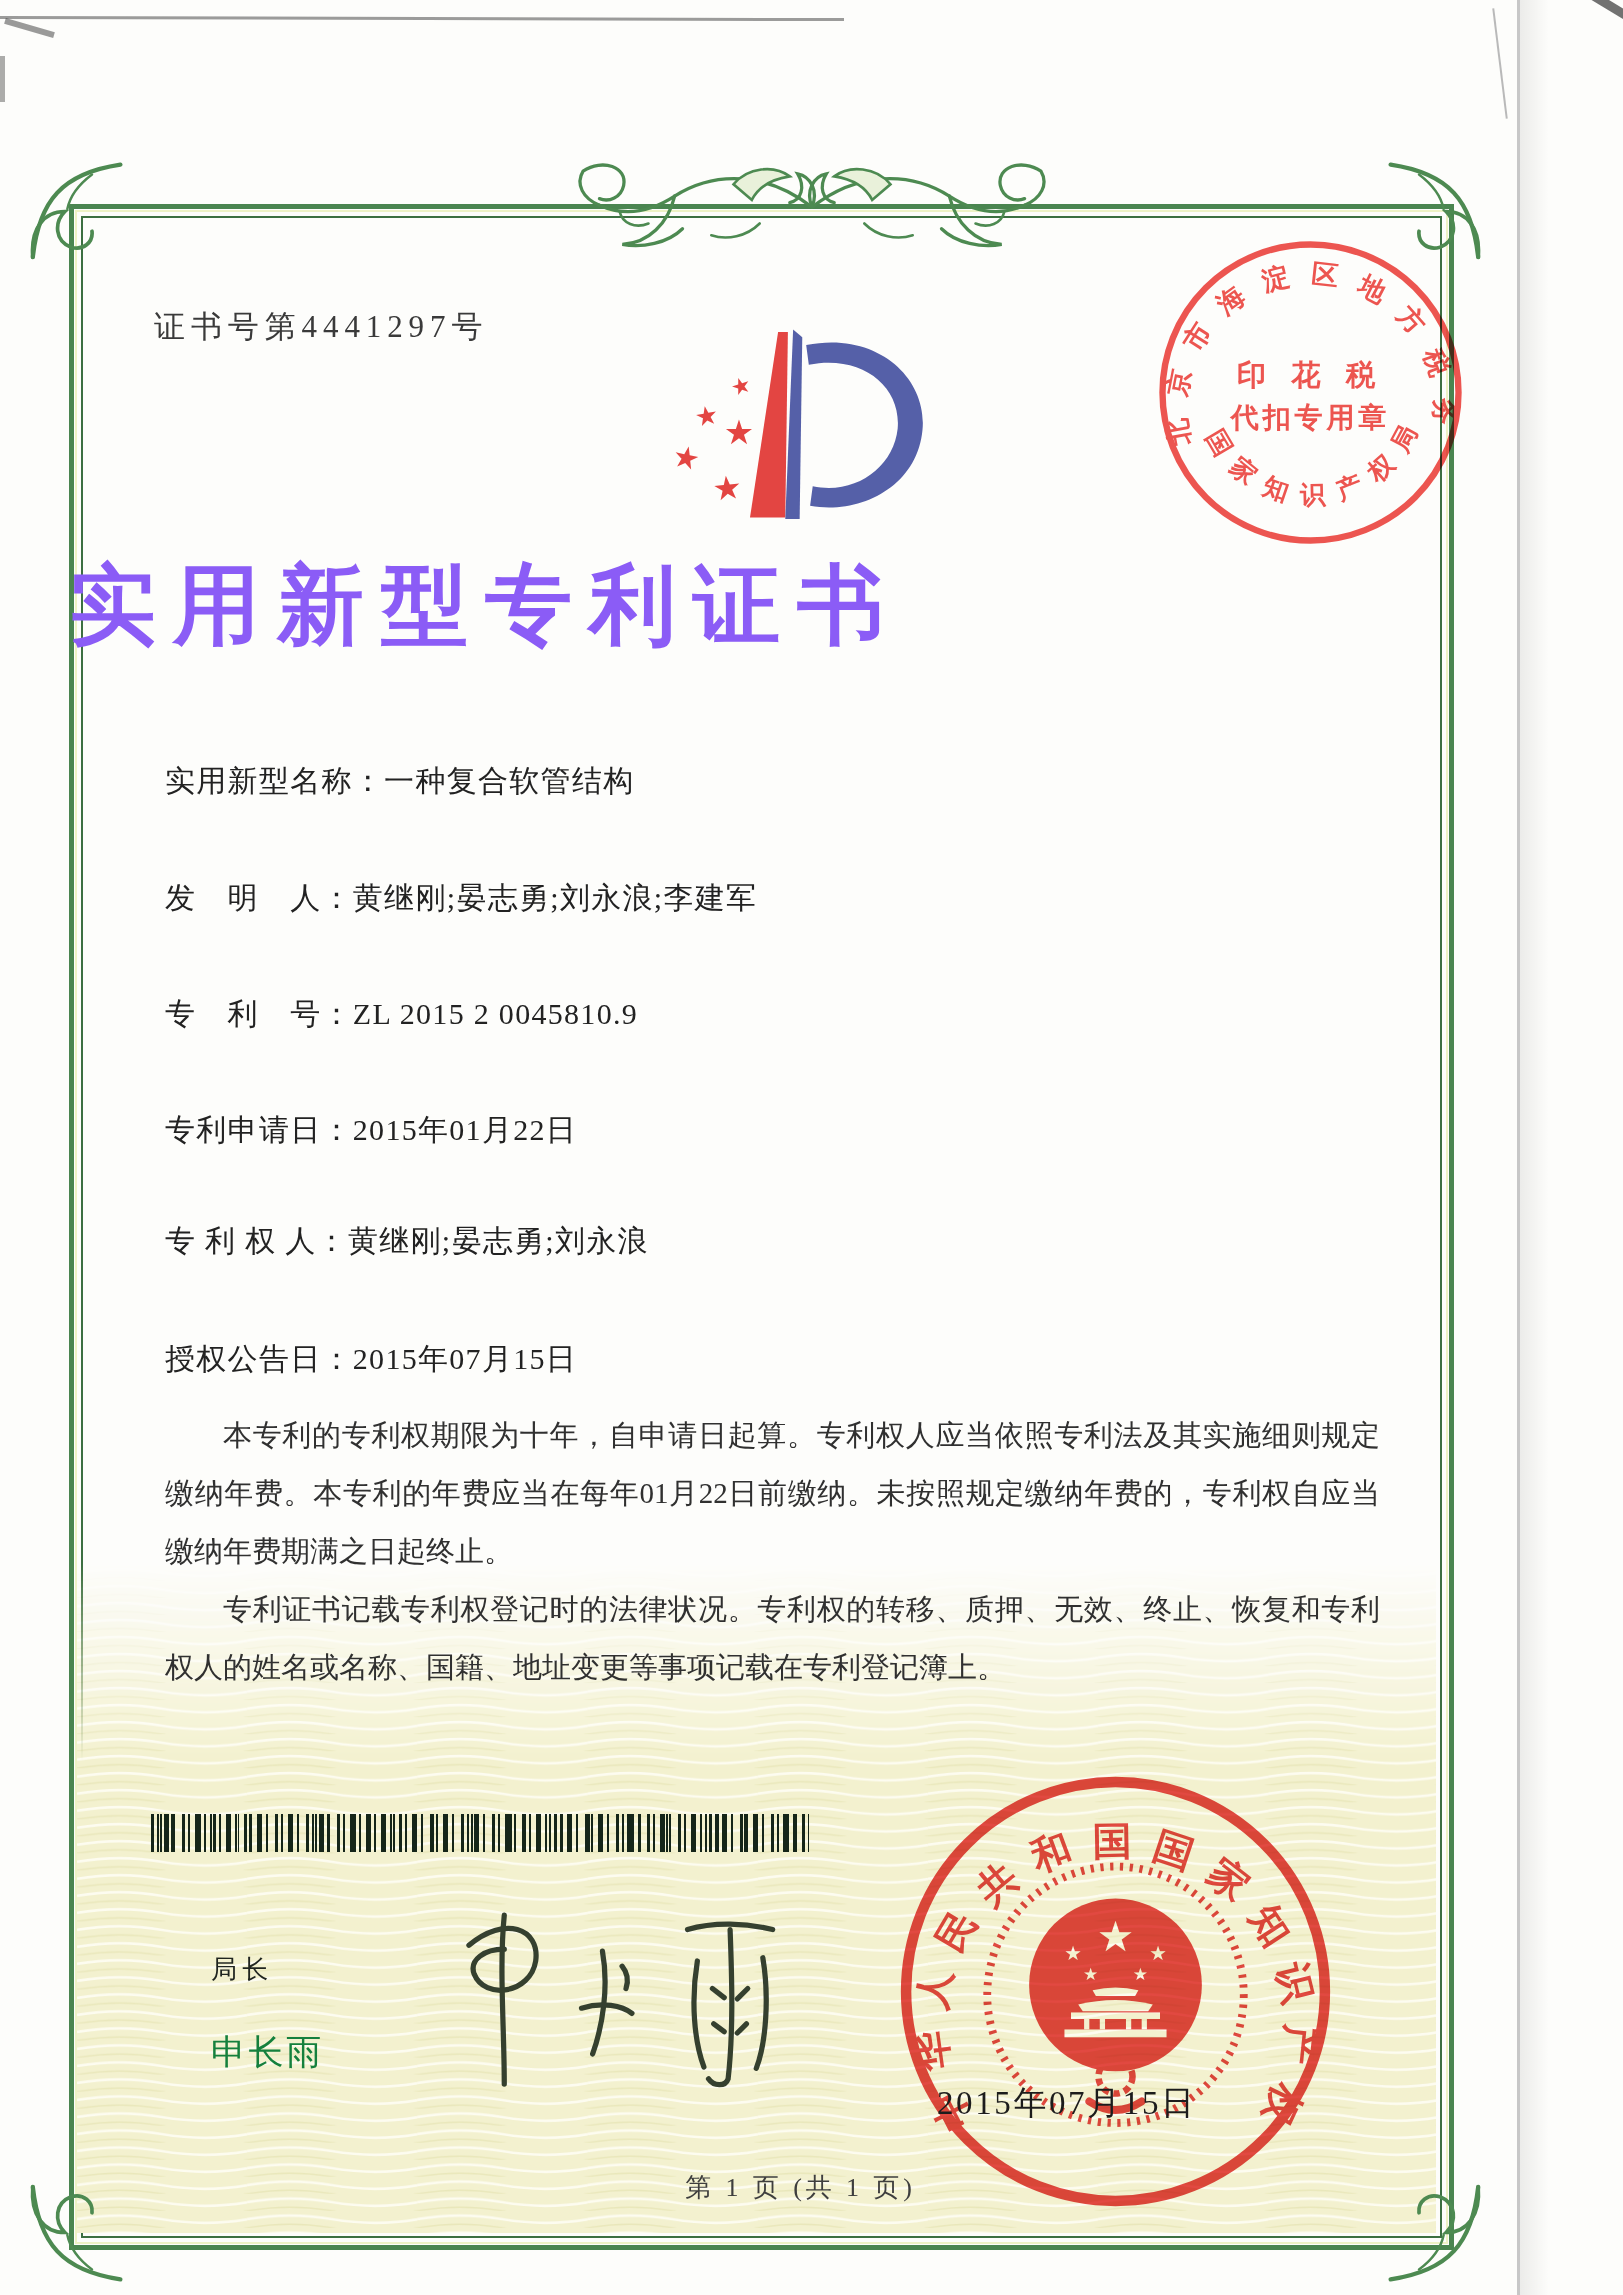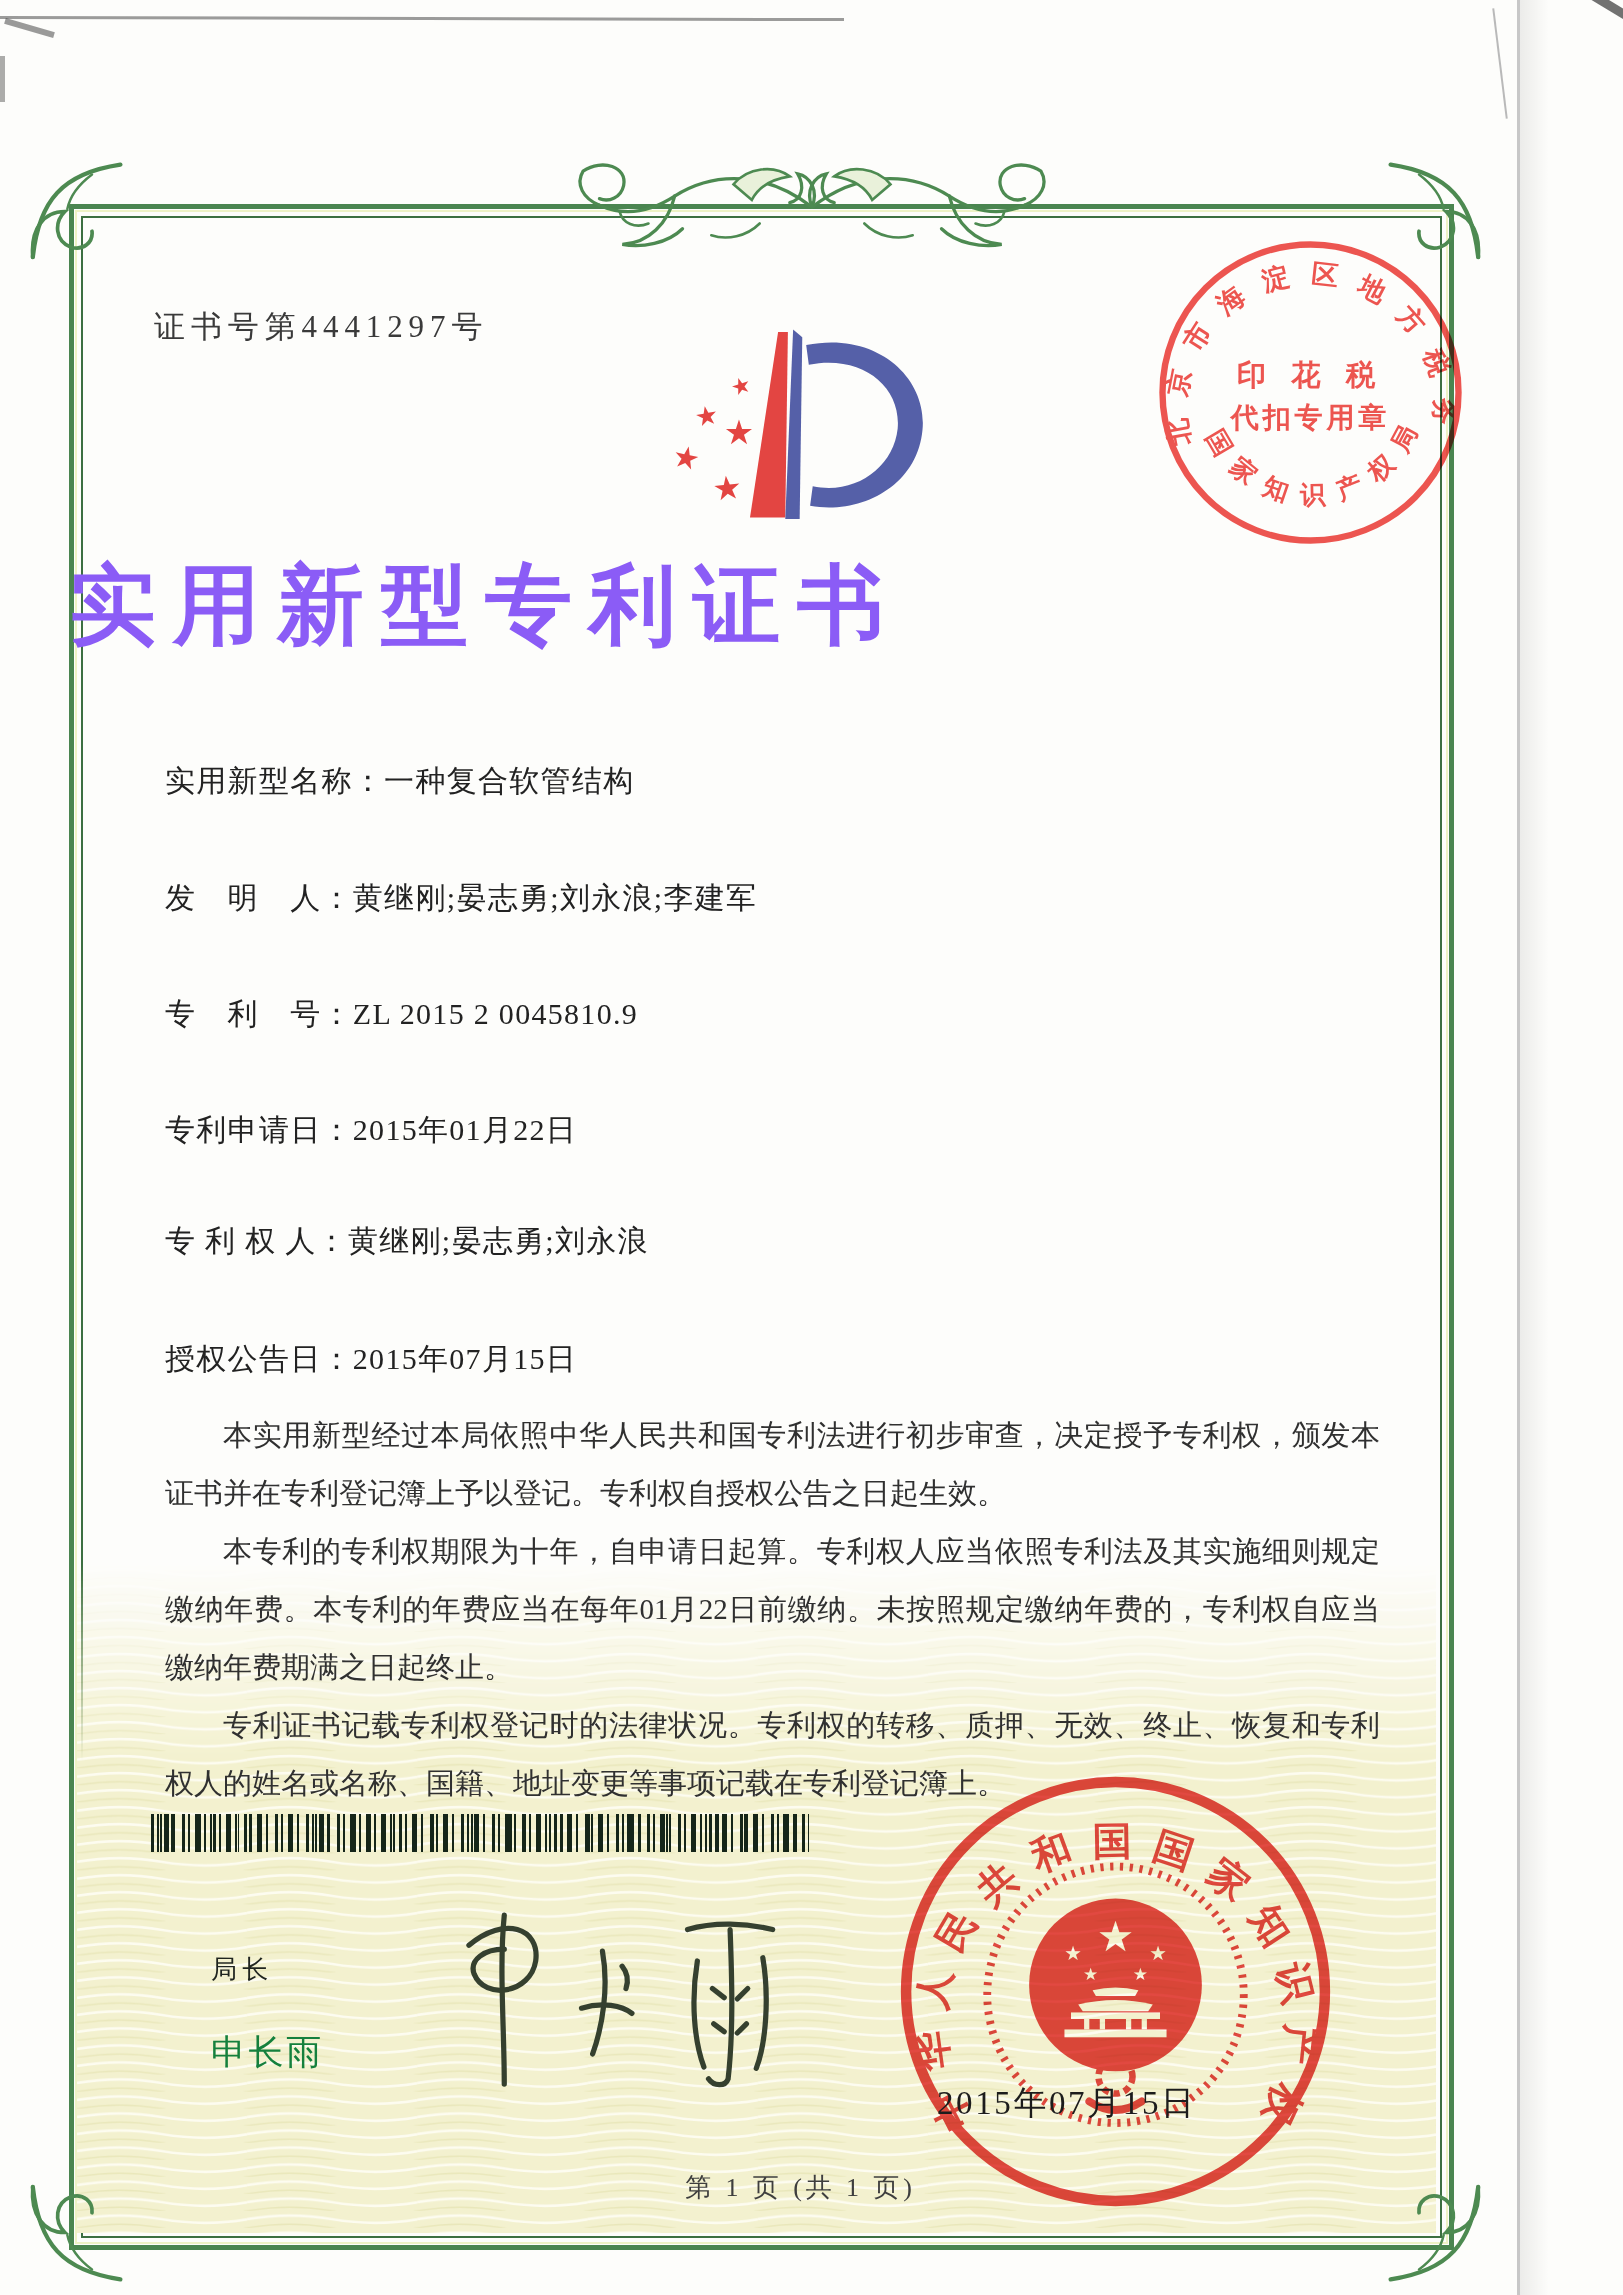--- a/index.html
+++ b/index.html
@@ -164,21 +164,20 @@
   <div class="doc-title">实用新型专利证书</div>
 
   <div class="field f0"><span>实用新型名称：</span><span>一种复合软管结构</span></div>
   <div class="field f1"><span>发　明　人：</span><span>黄继刚;晏志勇;刘永浪;李建军</span></div>
   <div class="field f2"><span>专　利　号：</span><span>ZL 2015 2 0045810.9</span></div>
   <div class="field f3"><span>专利申请日：</span><span>2015年01月22日</span></div>
   <div class="field f4"><span>专 利 权 人：</span><span>黄继刚;晏志勇;刘永浪</span></div>
   <div class="field f5"><span>授权公告日：</span><span>2015年07月15日</span></div>
 
   <div class="body-text">
-    <p>本实用新型经过本局依照中华人民共和国专利法进行初步审查，决定授予专利权，颁发本证书并在专利登记簿上予以登记。专利权自授权公告之日起生效。</p>
     <p>本专利的专利权期限为十年，自申请日起算。专利权人应当依照专利法及其实施细则规定缴纳年费。本专利的年费应当在每年01月22日前缴纳。未按照规定缴纳年费的，专利权自应当缴纳年费期满之日起终止。</p>
     <p>专利证书记载专利权登记时的法律状况。专利权的转移、质押、无效、终止、恢复和专利权人的姓名或名称、国籍、地址变更等事项记载在专利登记簿上。</p>
   </div>
 
   <div class="barcode"></div>
 
   <div class="director-label">局长</div>
   <div class="director-name">申长雨</div>
 
   <svg class="signature" viewBox="0 0 620 330">

